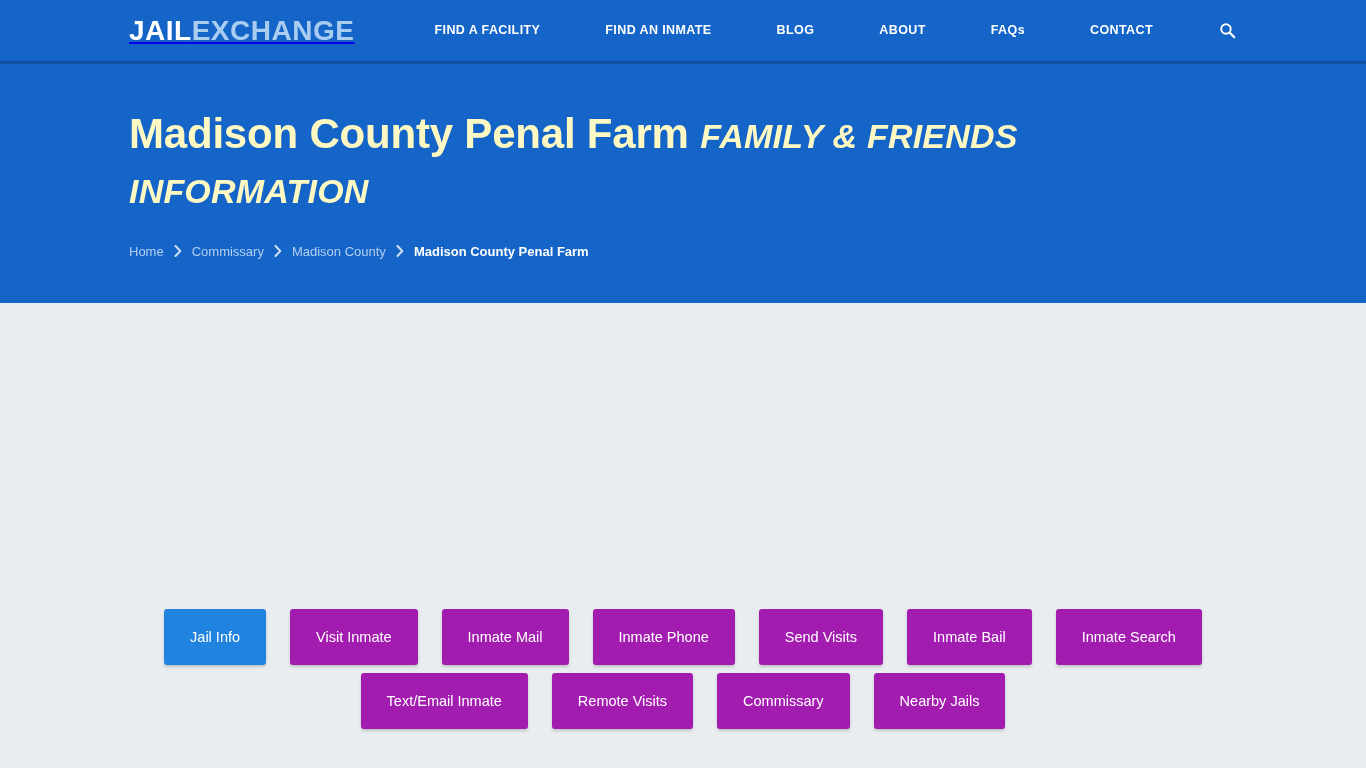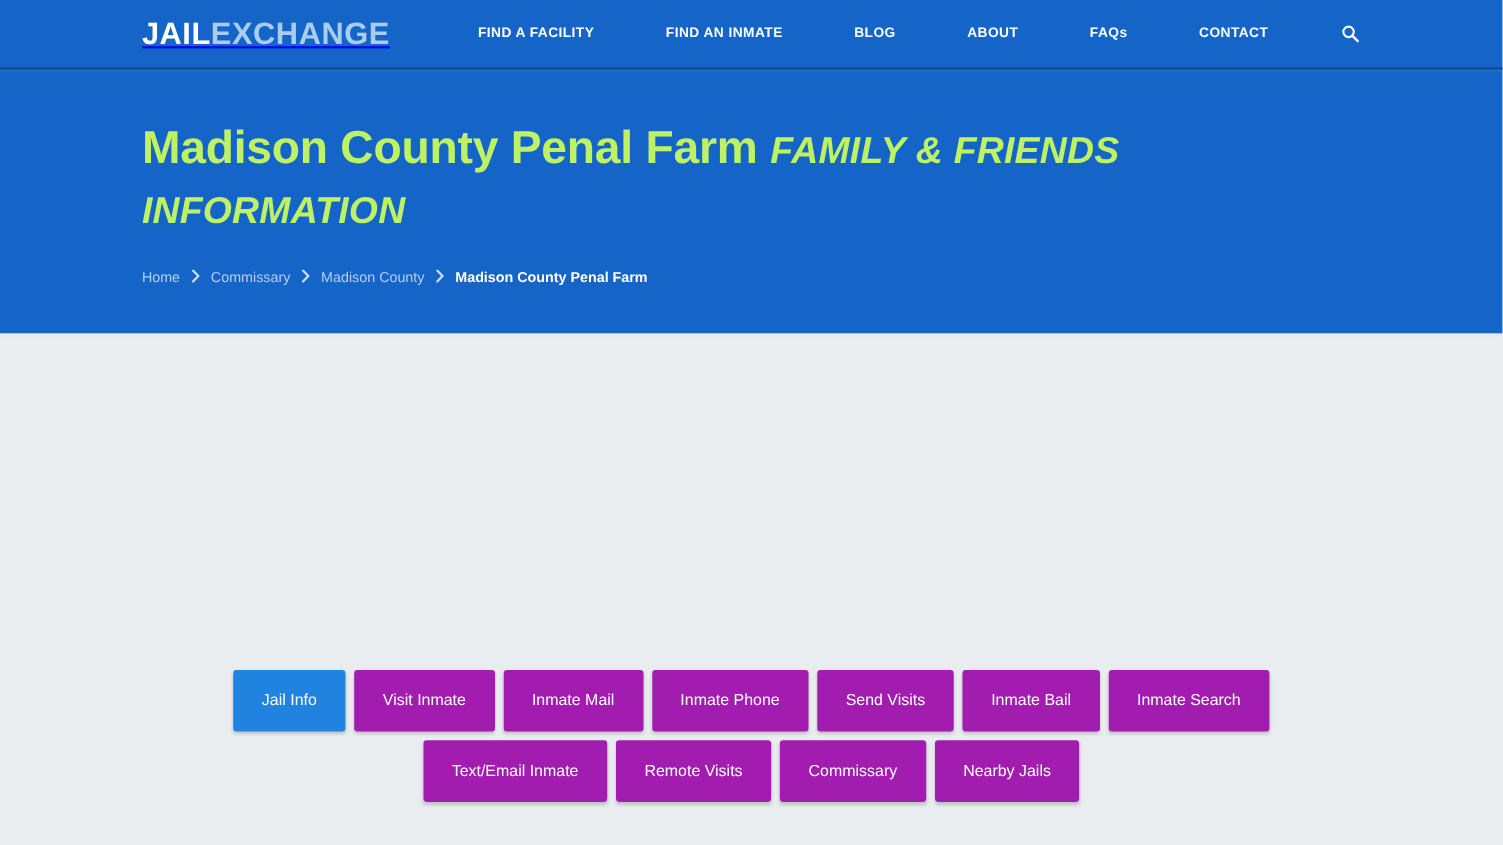--- a/index.html
+++ b/index.html
@@ -71,21 +71,21 @@
 
   
   .hero {
     background: #1565c8;
     height: 239px;
     padding: 0 129px;
     position: relative;
   }
 
   .hero-title {
-    color: #bef264;
+    color: #fef9c3;
     font-size: 42px;
     font-weight: bold;
     line-height: 1.32;
     padding-top: 42px;
     max-width: 940px;
     letter-spacing: -0.2px;
   }
   .hero-title .hero-sub {
     font-style: italic;
     font-size: 34px;
@@ -136,21 +136,21 @@
     position: absolute;
     left: 0;
     right: 0;
     top: 300px;
     padding: 0 129px;
   }
 
   .btn-row {
     display: flex;
     justify-content: center;
-    gap: 8px;
+    gap: 24px;
     margin-bottom: 8px;
   }
 
   .jx-btn {
     background: #a21caf;
     color: #ffffff;
     border: none;
     border-radius: 3px;
     font-family: "Liberation Sans", sans-serif;
     font-size: 14.5px;

